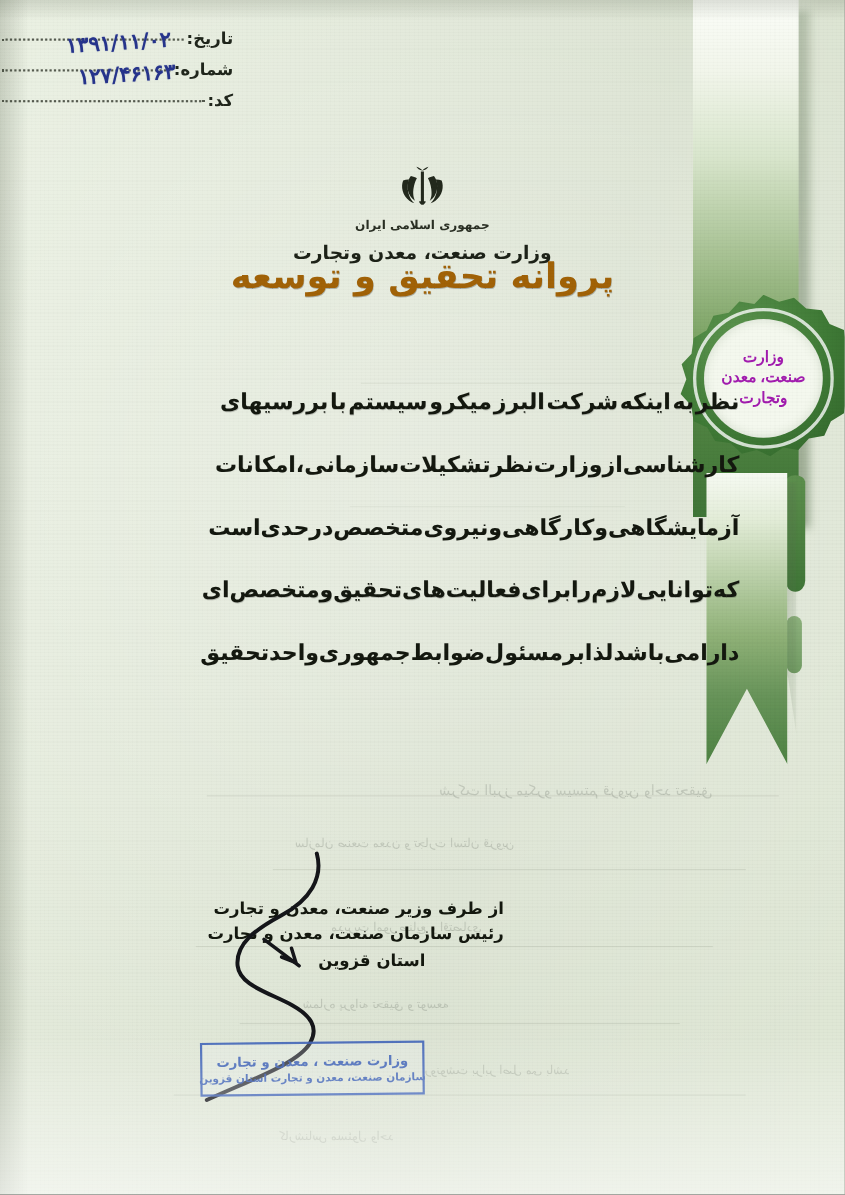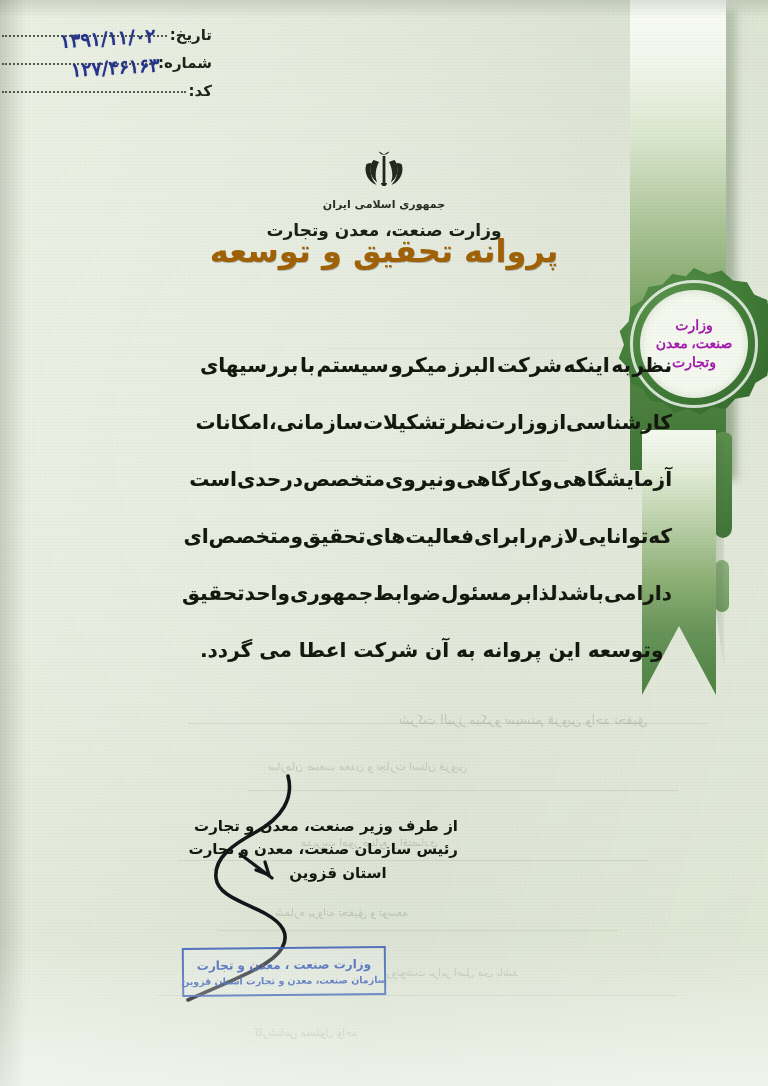--- a/index.html
+++ b/index.html
@@ -487,21 +487,20 @@
         <span class="w">می</span>
         <span class="w">باشد</span>
         <span class="w">لذا</span>
         <span class="w">بر</span>
         <span class="w">مسئول</span>
         <span class="w">ضوابط</span>
         <span class="w">جمهوری</span>
         <span class="w">واحد</span>
         <span class="w">تحقیق</span>
       </div>
-    <div class="body-line last">وتوسعه این پروانه به آن شرکت اعطا می گردد.</div>
   </div>
 
   <div class="sign-block">
     <div class="sign-line">از طرف وزیر صنعت، معدن و تجارت</div>
     <div class="sign-line">رئیس سازمان صنعت، معدن و تجارت</div>
     <div class="sign-line">استان قزوین</div>
   </div>
 
   <svg class="sign-stroke" viewBox="0 0 130 235">
     <path d="M118 6 C124 28, 112 48, 86 62 C62 75, 44 88, 46 108

